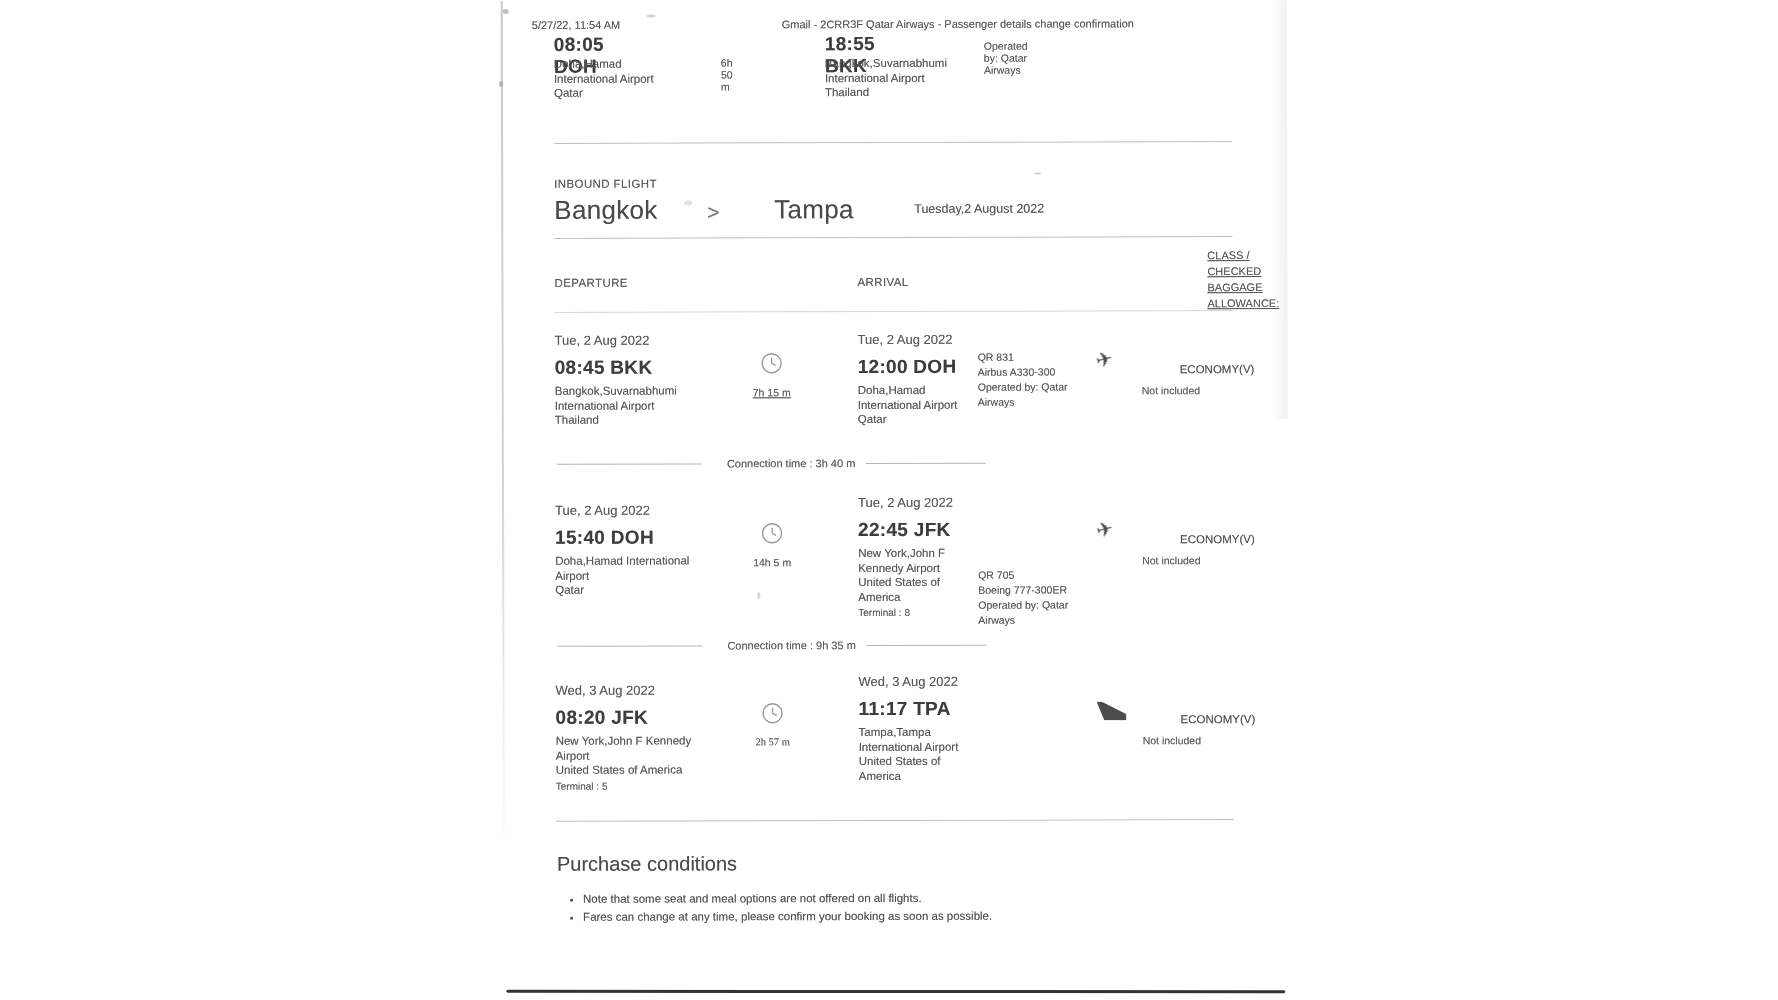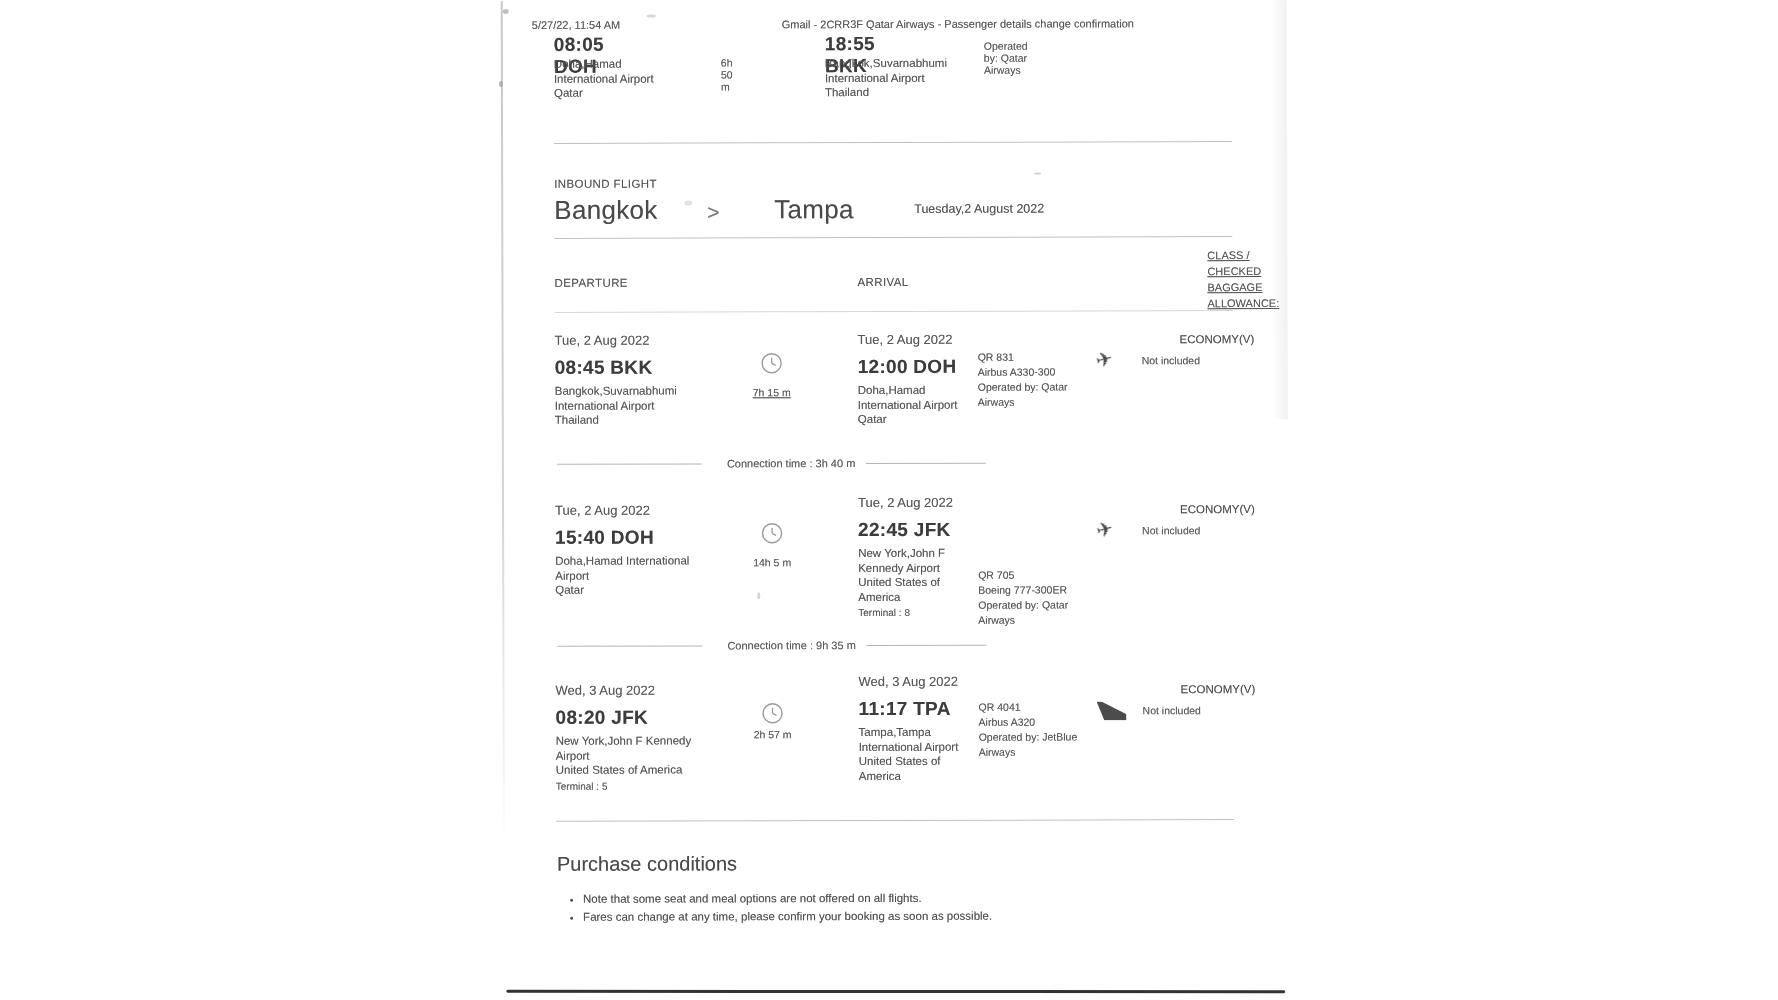--- a/index.html
+++ b/index.html
@@ -29,21 +29,21 @@
   .conn-text{position:absolute;font-size:11px;color:#585858;}
   .seg{position:absolute;left:555px;width:690px;}
   .seg .dep{position:absolute;left:0;width:195px;}
   .seg .dur{position:absolute;left:186px;width:62px;text-align:center;}
   .seg .arr{position:absolute;left:303px;width:118px;}
   .seg .flt{position:absolute;left:423px;width:122px;font-size:10.5px;line-height:15px;color:#555;}
   .seg .ic{position:absolute;left:541px;top:18px;width:40px;height:28px;}
   .seg .cls{position:absolute;left:587px;width:100px;}
   .seg .time-big{display:block;margin-top:8px;}
   .seg .airport{margin-top:5px;}
-  .cls .cabin{font-size:11.5px;color:#4f4f4f;margin-top:4px;padding-left:38px;}
+  .cls .cabin{font-size:11.5px;color:#4f4f4f;margin-top:34px;padding-left:38px;}
   .cls .bag{font-size:10.5px;color:#585858;margin-top:9px;}
   .plane-glyph{
     font-family:"DejaVu Sans",sans-serif;font-size:20px;color:#4d4d4d;
     display:inline-block;transform:rotate(-14deg);text-shadow:none;filter:blur(.3px);
   }
   .tailfin{
     width:30px;height:19px;background:#4c4c4c;filter:blur(.3px);
     clip-path:polygon(0% 0%,16% 0%,100% 68%,100% 100%,26% 100%);
   }
   .clock svg{display:block;}
@@ -199,34 +199,29 @@
       <div class="terminal">Terminal : 5</div>
     </div>
     <div class="dur">
       <span class="clock" style="display:inline-block;margin-top:22px;">
         <svg width="22" height="22" viewBox="0 0 22 22">
             <circle cx="11" cy="11" r="9.5" fill="none" stroke="#9a9a9a" stroke-width="1.4"></circle>
             <line x1="11" y1="11" x2="11" y2="5.5" stroke="#9a9a9a" stroke-width="1.3"></line>
             <line x1="11" y1="11" x2="15" y2="13" stroke="#9a9a9a" stroke-width="1.3"></line>
           </svg>
       </span>
-      <div class="small" style="">2h 57 m</div>
+      <div class="small" style="margin-top:8px;font-family:Liberation Serif, serif;">2h 57 m</div>
     </div>
     <div class="arr" style="top:-8px;">
       <span class="date-line">Wed, 3 Aug 2022</span>
       <span class="time-big">11:17 TPA</span>
       <div class="airport pre">Tampa,Tampa
 International Airport
 United States of
 America</div>
-    </div>
-    <div class="flt" style="top:20px;">
-      <div>QR 4041</div>
-      <div>Airbus A320</div>
-      <div>Operated by: JetBlue Airways</div>
     </div>
     <div class="ic" style="top:22px;">
         <div class="tailfin"></div>
       </div>
     <div class="cls">
       <div class="cabin">ECONOMY(V)</div>
       <div class="bag">Not included</div>
     </div>
   </div>
 

